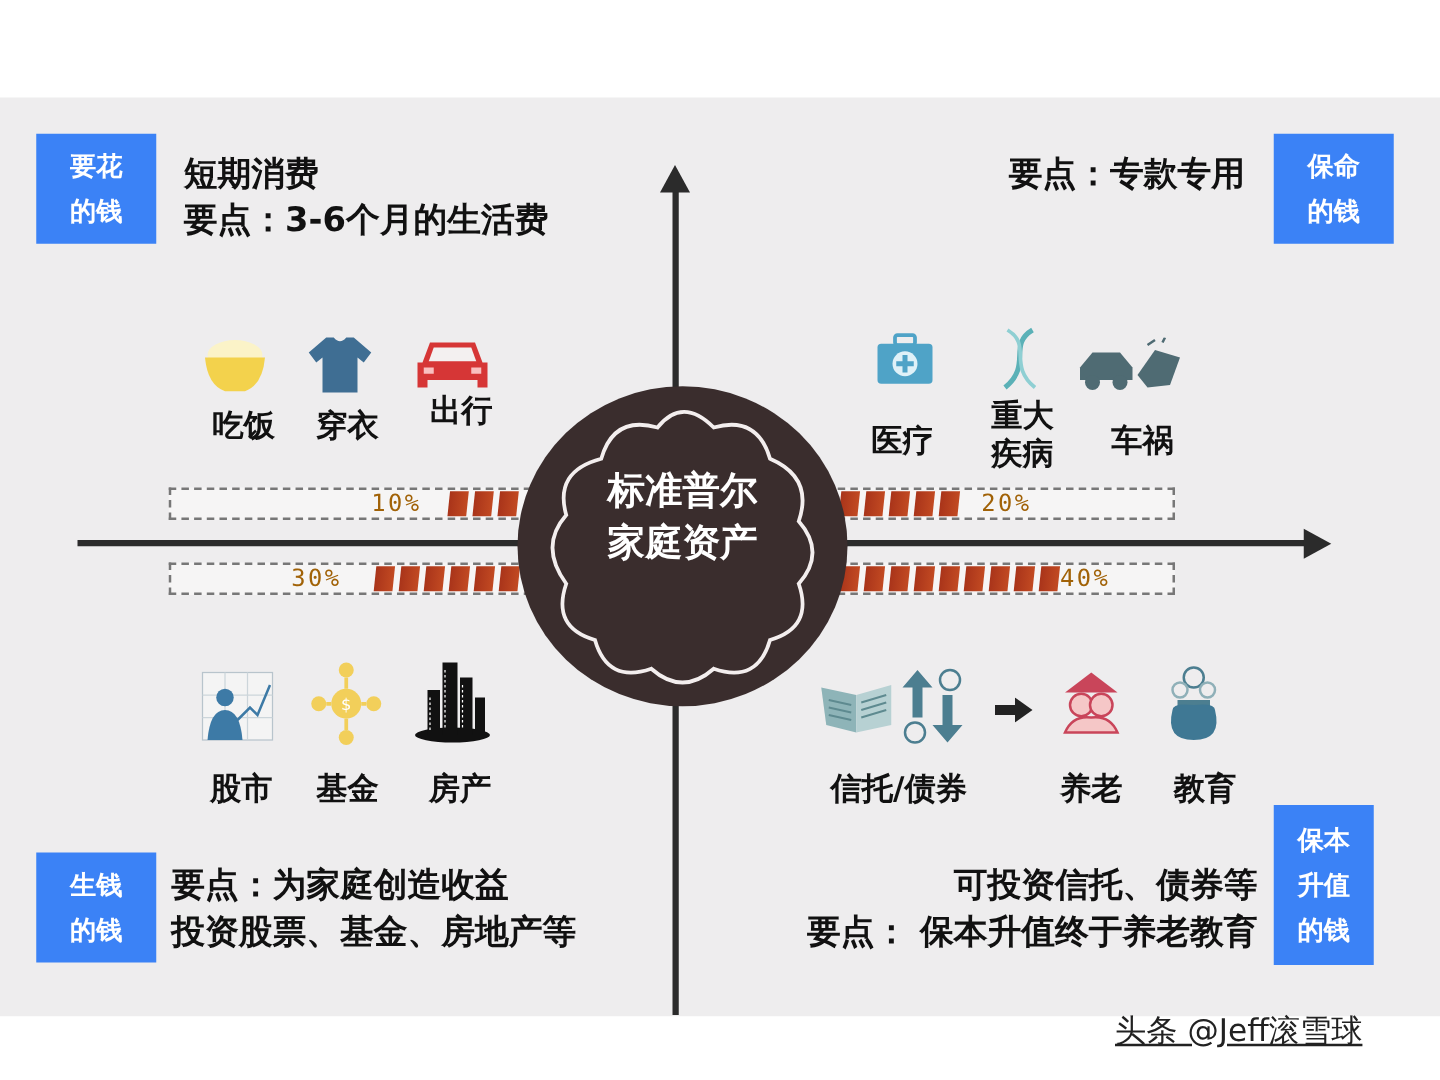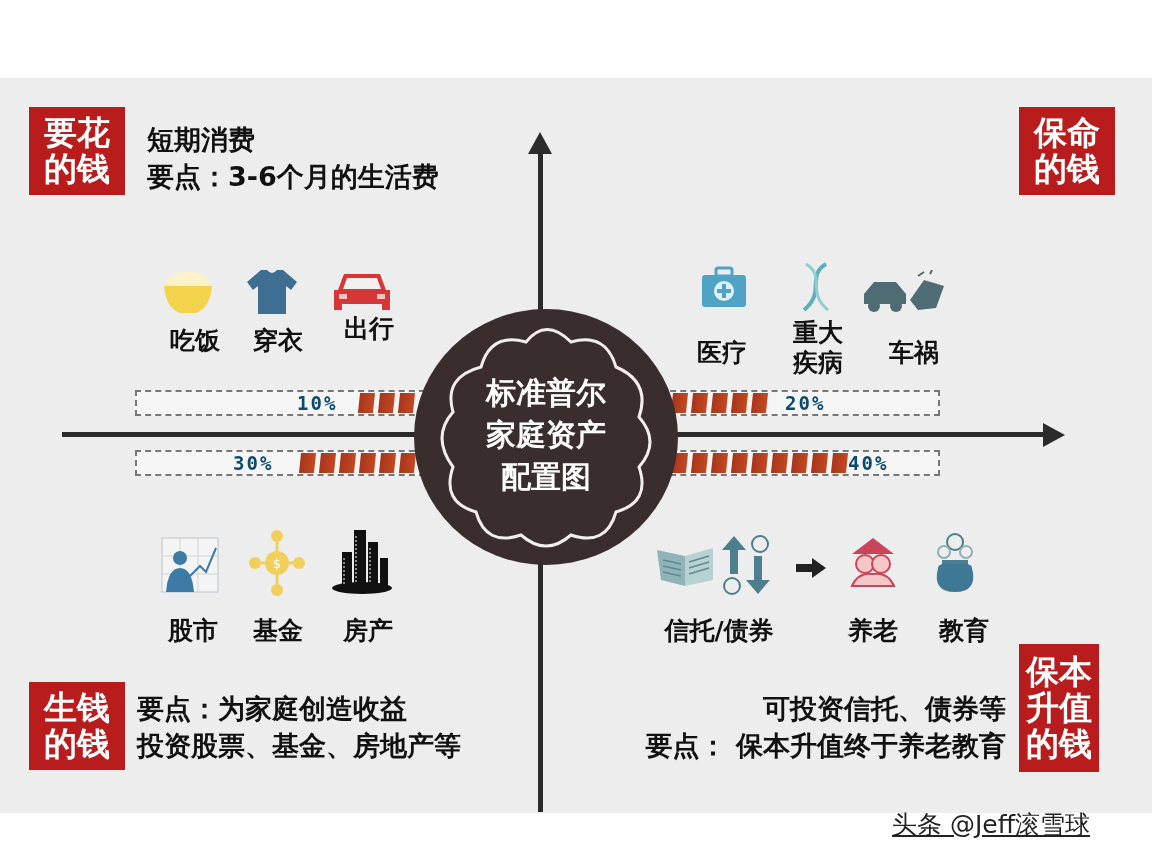--- a/index.html
+++ b/index.html
@@ -1,29 +1,29 @@
 <!DOCTYPE html>
 <html><head>
 <meta charset="utf-8">
 <style>
   html,body{margin:0;padding:0;}
   body{width:1152px;height:864px;background:#ffffff;position:relative;overflow:hidden;
        font-family:"DejaVu Sans","Liberation Sans",sans-serif;}
   .panel{position:absolute;left:0;top:78px;width:1152px;height:735px;background:#eeedee;}
-  .redbox{position:absolute;background:#b91c1c;color:#fff;font-weight:bold;font-size:33px;
+  .redbox{position:absolute;background:#3b82f6;color:#fff;font-weight:bold;font-size:21px;
           line-height:36px;text-align:center;display:flex;flex-direction:column;justify-content:center;}
   .desc{position:absolute;font-weight:bold;font-size:27px;line-height:37px;color:#111;white-space:nowrap;}
   .desc.right{text-align:right;}
   .lbl{position:absolute;font-weight:bold;font-size:25px;line-height:30px;color:#111;text-align:center;white-space:nowrap;}
   .axis-h{position:absolute;left:62px;top:432px;width:985px;height:5px;background:#2b2b2b;}
   .axis-v{position:absolute;left:538px;top:150px;width:5px;height:662px;background:#2b2b2b;}
   .arrow-up{position:absolute;left:528px;top:132px;width:0;height:0;border-left:12px solid transparent;border-right:12px solid transparent;border-bottom:22px solid #2b2b2b;}
   .arrow-right{position:absolute;left:1043px;top:423px;width:0;height:0;border-top:12px solid transparent;border-bottom:12px solid transparent;border-left:22px solid #2b2b2b;}
   .bar{position:absolute;height:26px;border:2px dashed #777;box-sizing:border-box;background:#f6f5f5;}
-  .bar .pct{position:absolute;top:0;font-size:19px;font-weight:bold;color:#0c4a6e;line-height:22px;letter-spacing:2px;font-family:"DejaVu Sans Mono",monospace;}
+  .bar .pct{position:absolute;top:0;font-size:19px;font-weight:normal;color:#a16207;line-height:22px;letter-spacing:2px;font-family:"DejaVu Sans Mono",monospace;}
   .segs{position:absolute;top:1px;height:20px;display:flex;gap:5px;}
   .seg{width:15px;height:20px;background:linear-gradient(90deg,#a9341a,#c24a22);transform:skewX(-6deg);}
   .center{position:absolute;left:411px;top:307px;width:270px;height:260px;}
   .center-text{position:absolute;left:411px;top:372px;width:270px;text-align:center;color:#fff;font-weight:bold;font-size:30px;line-height:42px;}
   .watermark{position:absolute;left:892px;top:808px;font-size:25px;color:#222;white-space:nowrap;text-decoration:underline;}
   .icon{position:absolute;}
 </style>
 </head>
 <body>
 
@@ -80,20 +80,21 @@
       <div class="seg"></div>
       <div class="seg"></div>
   </div>
 </div>
 
 <div class="redbox" style="left:1019px;top:107px;width:96px;height:88px;">
   <span>保命</span>
   <span>的钱</span>
 </div>
 <div class="desc right" style="right:156px;top:121px;">
+  <div>要点：专款专用</div>
 </div>
 
 <svg class="icon" style="left:700px;top:266px;" width="48" height="44">
   <rect x="16" y="2" width="16" height="8" rx="2" fill="none" stroke="#4fa3c7" stroke-width="3"></rect>
   <rect x="2" y="9" width="44" height="32" rx="3" fill="#4fa3c7"></rect>
   <circle cx="24" cy="25" r="10" fill="#dff1f8"></circle>
   <rect x="22" y="18" width="4" height="14" fill="#4fa3c7"></rect>
   <rect x="17" y="23" width="14" height="4" fill="#4fa3c7"></rect>
 </svg>
 
@@ -143,21 +144,20 @@
 
 <svg class="center" viewBox="0 0 270 260">
   <ellipse cx="135" cy="130" rx="132" ry="128" fill="#3a2d2d"></ellipse>
   <g fill="none" stroke="#f3eeee" stroke-width="3">
     <path d="M70 60 Q80 25 115 35 Q135 10 160 35 Q195 25 205 60 Q240 75 228 110 Q250 135 228 160 Q240 195 205 205 Q195 240 160 228 Q135 250 110 228 Q75 240 65 205 Q30 195 42 160 Q20 130 42 105 Q32 70 70 60Z"></path>
   </g>
 </svg>
 <div class="center-text">
   <div>标准普尔</div>
   <div>家庭资产</div>
-  <div>配置图</div>
 </div>
 
 <svg class="icon" style="left:160px;top:536px;" width="60" height="58">
   <rect x="2" y="2" width="56" height="54" fill="#f4f4f4" stroke="#b8c4cc" stroke-width="1"></rect>
   <path d="M20 2 V56 M38 2 V56 M2 20 H58 M2 38 H58" stroke="#ccd5da"></path>
   <circle cx="20" cy="22" r="7" fill="#3d7aa6"></circle>
   <path d="M6 56 Q8 32 20 32 Q32 32 34 56Z" fill="#3d7aa6"></path>
   <path d="M30 40 L40 30 L46 36 L56 12" stroke="#3d7aa6" stroke-width="2" fill="none"></path>
 </svg>
 <svg class="icon" style="left:245px;top:528px;" width="64" height="70">

